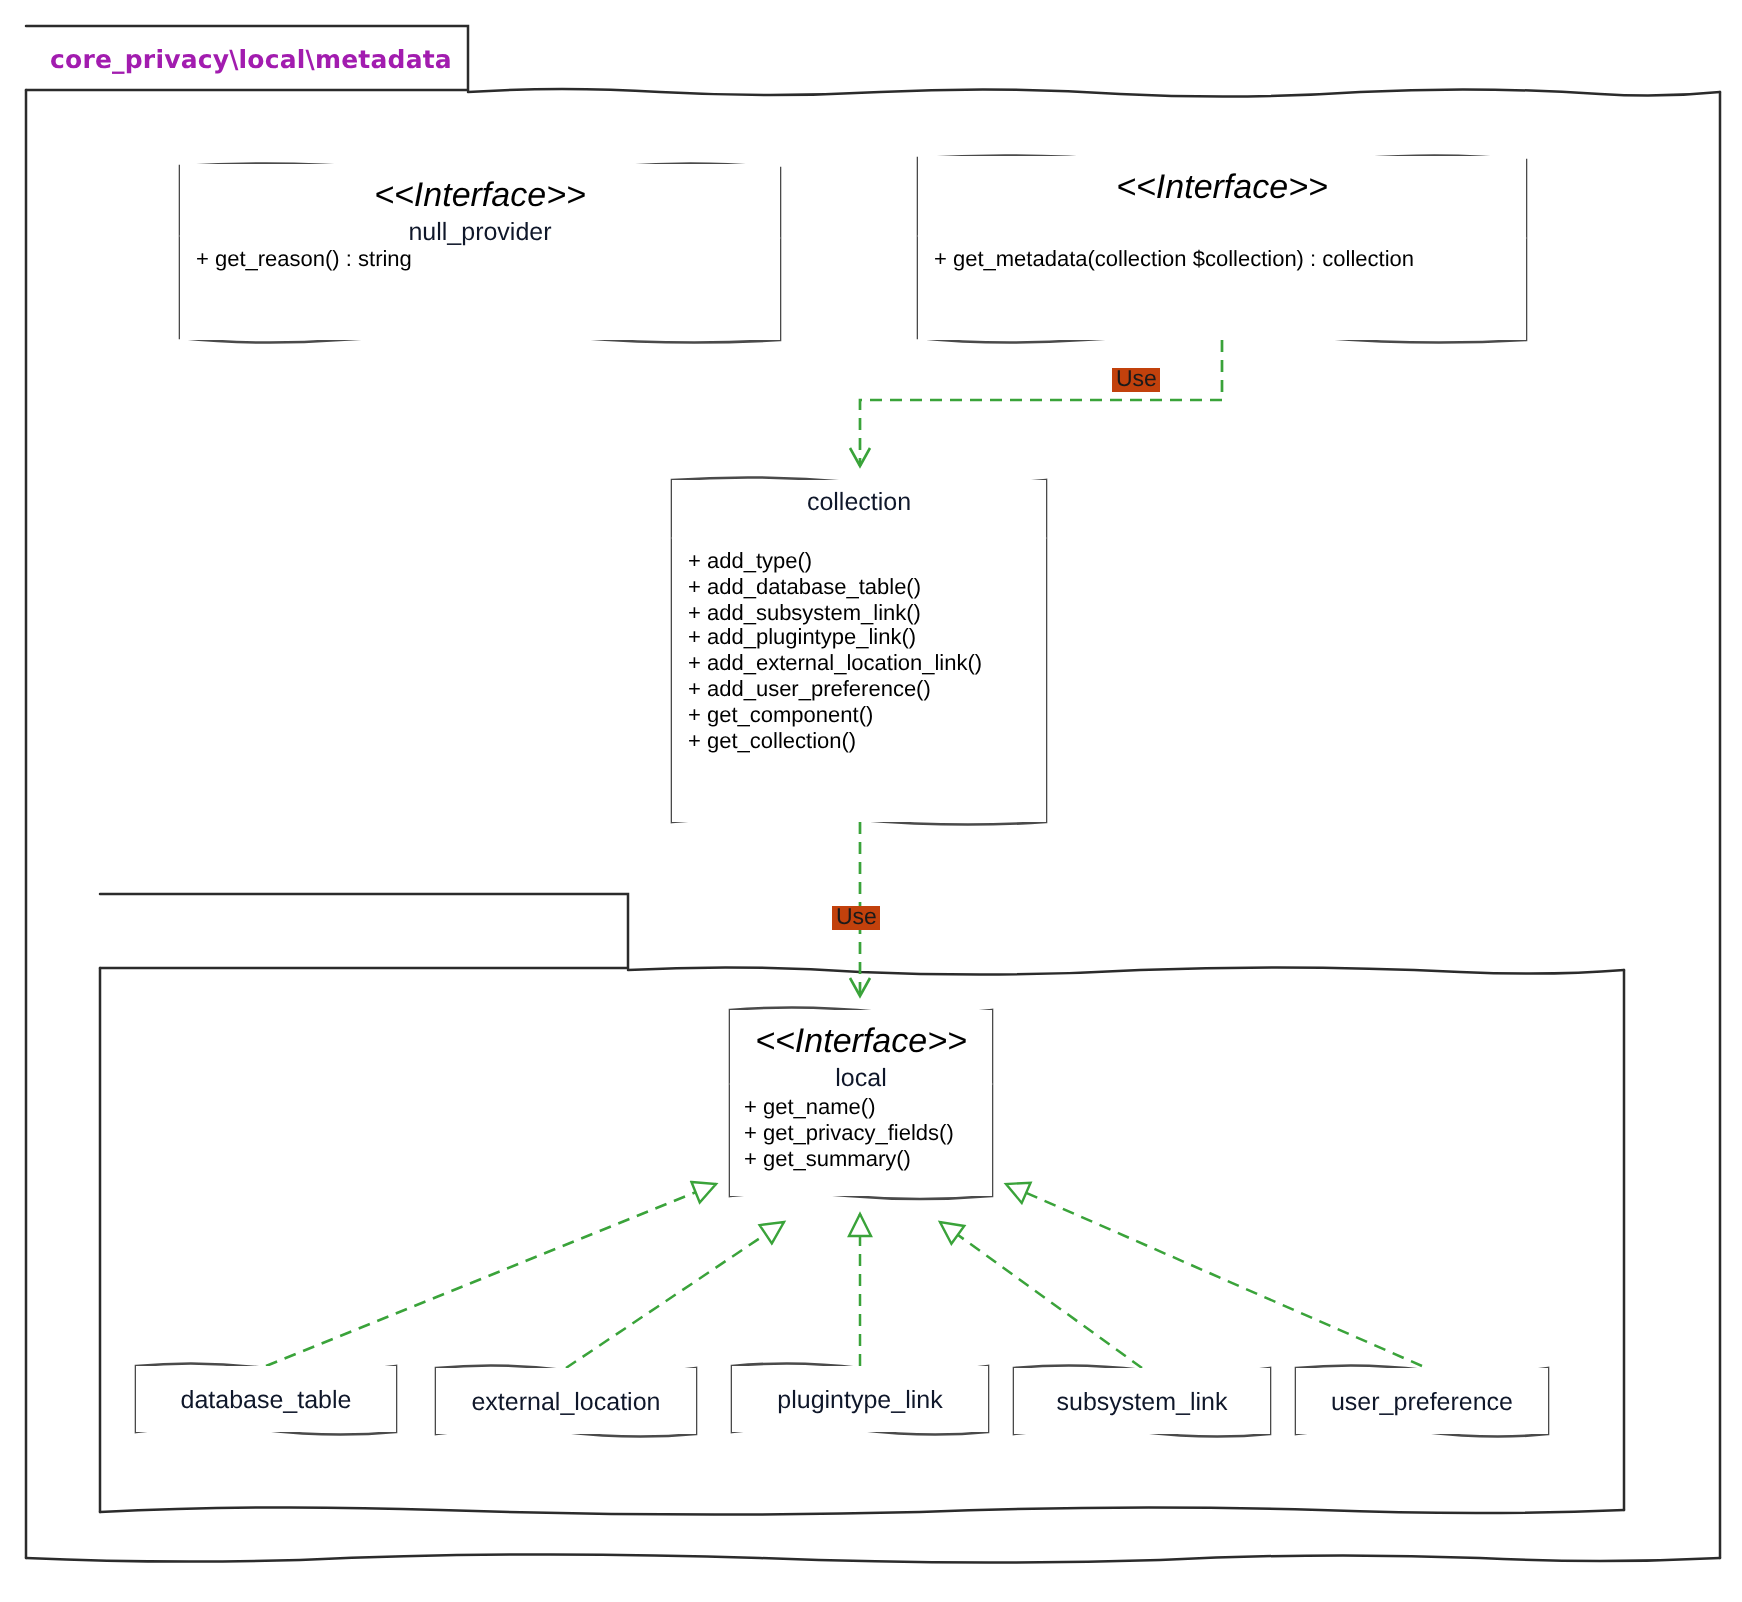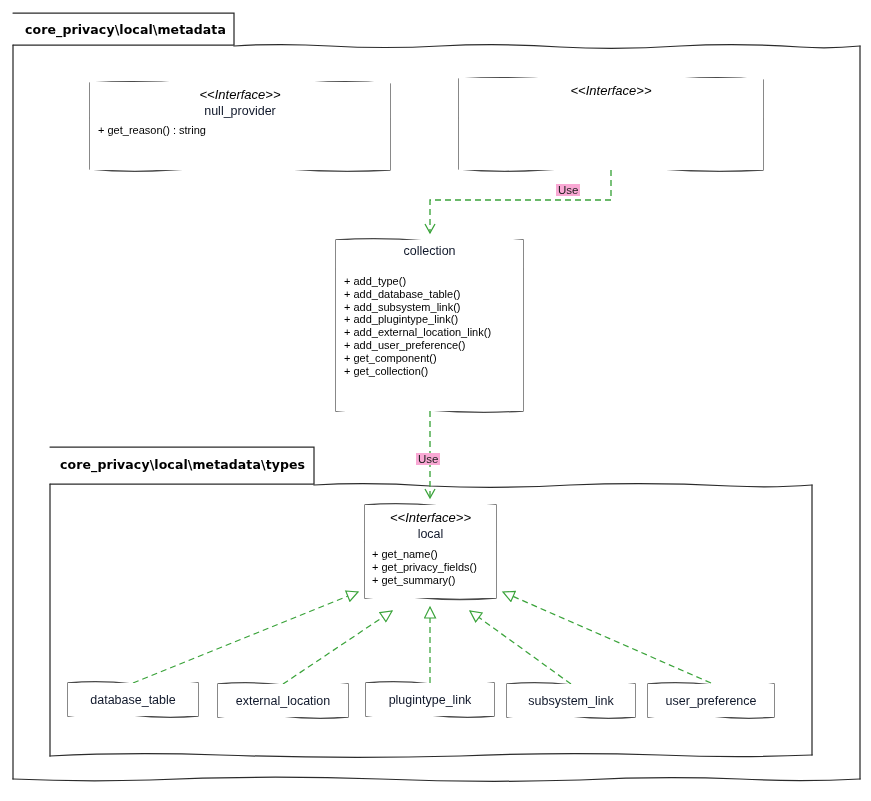--- a/index.html
+++ b/index.html
@@ -27,41 +27,41 @@
     height: 801px;
     pointer-events: none;
   }
 
   
   .pkg-label {
     position: absolute;
     font-family: "DejaVu Sans", sans-serif;
     font-weight: bold;
     font-size: 12.5px;
-    color: #000000;
+    color: #a21caf;
     letter-spacing: 0.1px;
     white-space: nowrap;
   }
 
   
   .cls {
     position: absolute;
     box-sizing: border-box;
     background: #ffffff;
   }
   .cls-head {
     box-sizing: border-box;
     text-align: center;
     padding: 5px 6px 5px 6px;
     line-height: 1.27;
   }
   .stereotype {
     display: block;
     font-style: italic;
-    font-size: 13px;
+    font-size: 17px;
     color: #000000;
   }
   .cls-title {
     display: block;
     font-weight: normal;
     font-size: 12.5px;
     color: #0f172a;
   }
   .cls-body {
     box-sizing: border-box;
@@ -82,21 +82,21 @@
   }
   .cls-simple .cls-title {
     font-size: 12.5px;
   }
 
   
   .edge-label {
     position: absolute;
     font-size: 11.5px;
     color: #1a1a1a;
-    background: #f9a8d4;
+    background: #c2410c;
     padding: 0 2px;
     white-space: nowrap;
   }
 </style>
 </head>
 <body>
 
 <div id="canvas">
 
   <svg id="sketch-layer" width="871" height="801" viewBox="0 0 871 801">
@@ -194,35 +194,37 @@
     
     <path d="M 133 683 L 358 592" fill="none" stroke="#3aa33a" stroke-width="1.25" stroke-dasharray="6 4" marker-end="url(#hollow-tri)"></path>
     <path d="M 283 684 L 392 611" fill="none" stroke="#3aa33a" stroke-width="1.25" stroke-dasharray="6 4" marker-end="url(#hollow-tri)"></path>
     <path d="M 430 683 L 430 607" fill="none" stroke="#3aa33a" stroke-width="1.25" stroke-dasharray="6 4" marker-end="url(#hollow-tri)"></path>
     <path d="M 571 684 L 470 611" fill="none" stroke="#3aa33a" stroke-width="1.25" stroke-dasharray="6 4" marker-end="url(#hollow-tri)"></path>
     <path d="M 711 683 L 503 592" fill="none" stroke="#3aa33a" stroke-width="1.25" stroke-dasharray="6 4" marker-end="url(#hollow-tri)"></path>
   </svg>
 
   <div class="pkg-label" style="left:25px; top:22px;">core_privacy\local\metadata</div>
 
-  <div class="pkg-label" style="left:60px; top:457px;">core_privacy\local\metadata\types</div>
 
   <div class="cls" style="left:90px; top:82px; width:300px; height:88px;">
     <div class="cls-head" style="height:36px;">
       <span class="stereotype">&lt;&lt;Interface&gt;&gt;</span>
       <span class="cls-title">null_provider</span>
     </div>
     <div class="cls-body">
       <div class="member">+ get_reason() : string</div>
     </div>
   </div>
 
   <div class="cls" style="left:459px; top:78px; width:304px; height:92px;">
     <div class="cls-head" style="height:40px;">
       <span class="stereotype">&lt;&lt;Interface&gt;&gt;</span>
+    </div>
+    <div class="cls-body">
+      <div class="member">+ get_metadata(collection $collection) : collection</div>
     </div>
   </div>
 
   <div class="cls" style="left:336px; top:240px; width:187px; height:171px;">
     <div class="cls-head" style="height:29px; padding-top:4px;">
       <span class="cls-title">collection</span>
     </div>
     <div class="cls-body" style="padding-top:6px;">
       <div class="member">+ add_type()</div>
       <div class="member">+ add_database_table()</div>

